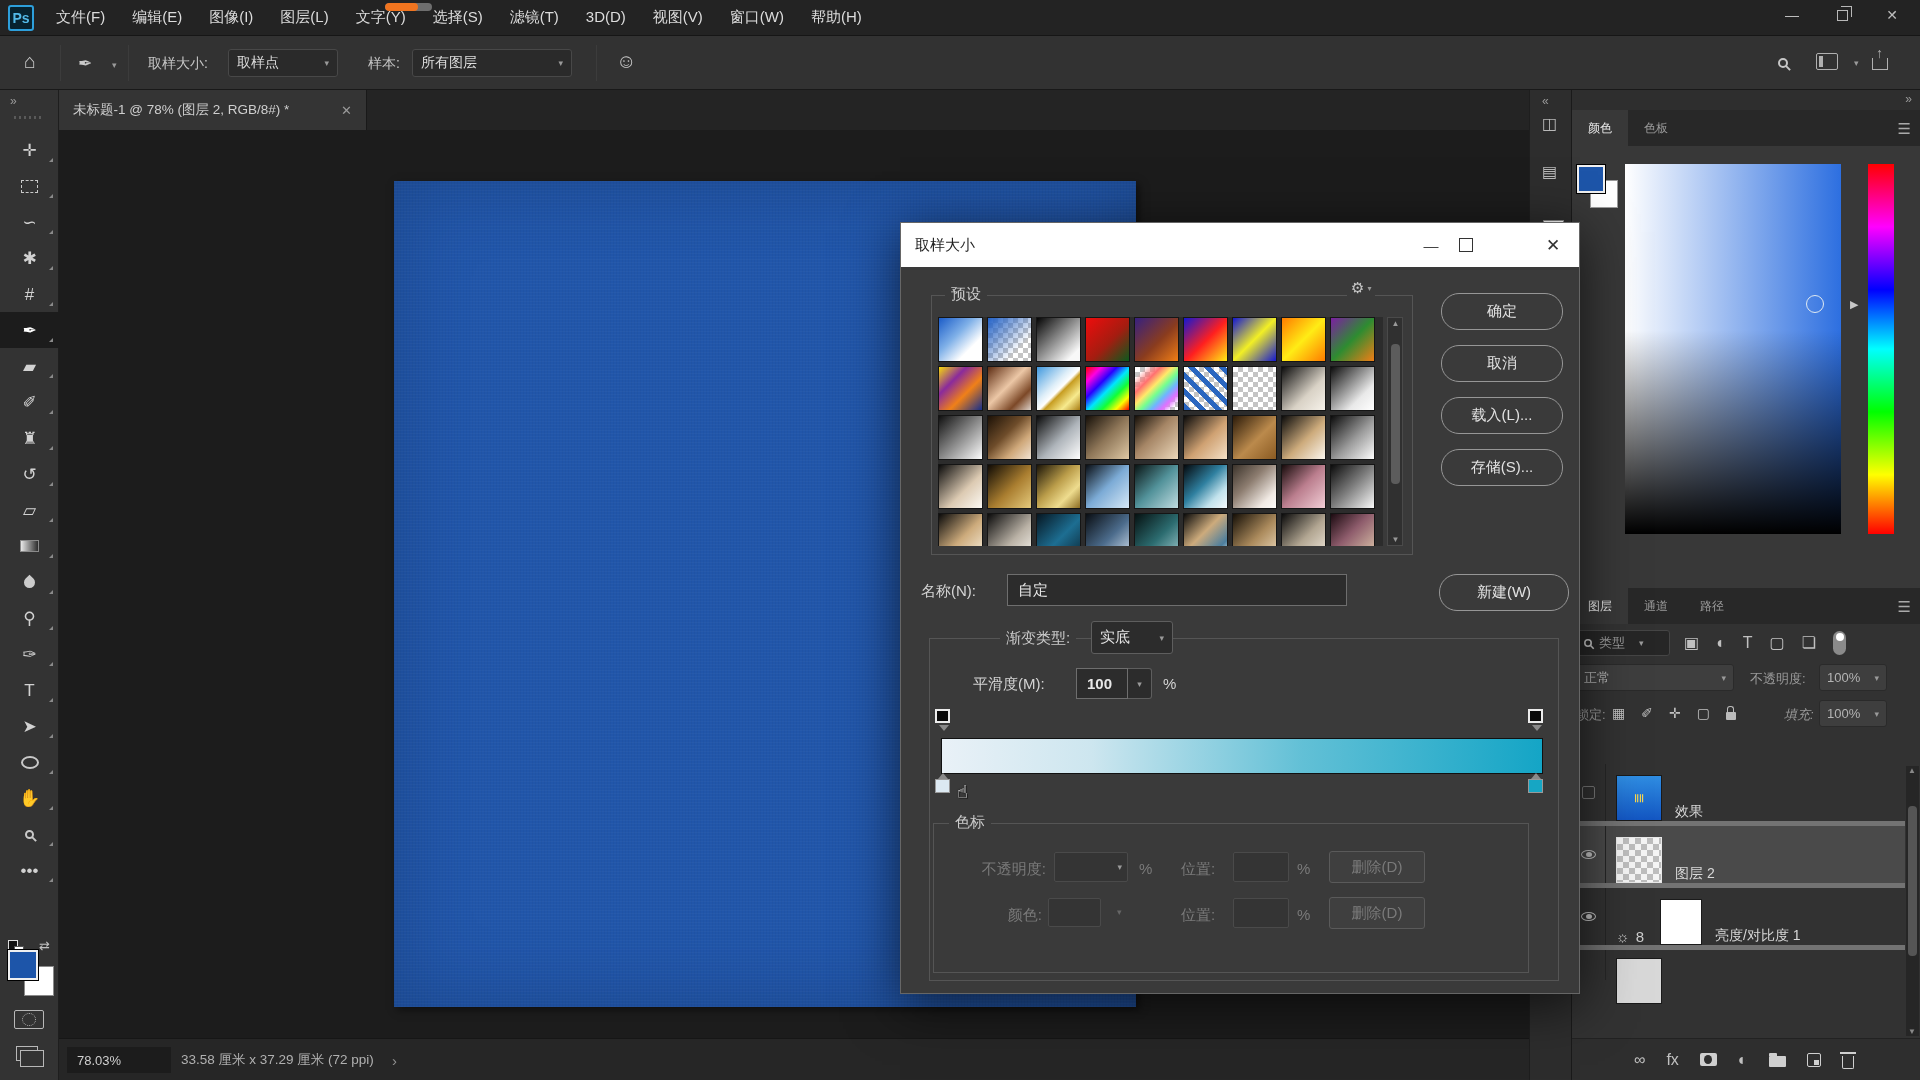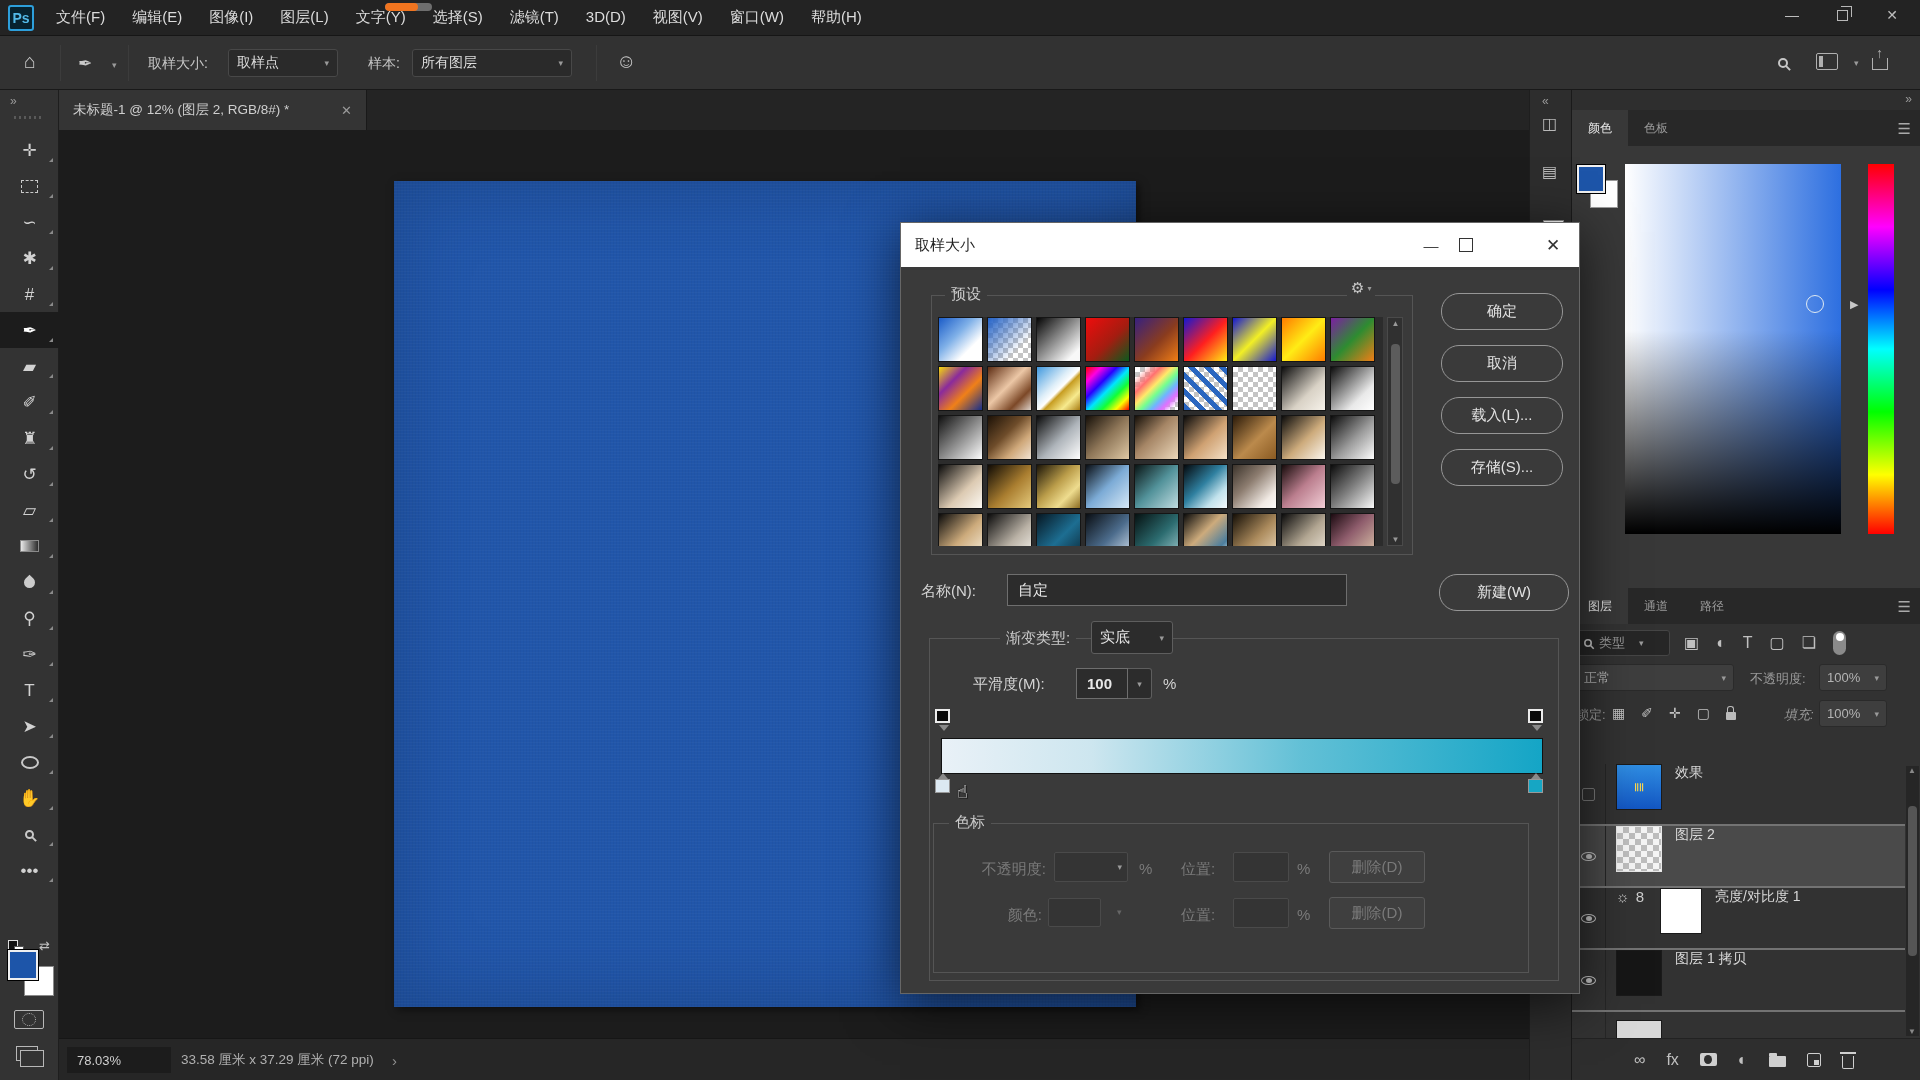--- a/index.html
+++ b/index.html
@@ -117,21 +117,21 @@
   .picon{display:inline-block;}
   .ic-pill{width:13px;height:24px;border-radius:7px;background:#8a8a8a;position:relative;}
   .ic-pill::after{content:"";position:absolute;top:2px;left:2.5px;width:8px;height:8px;border-radius:50%;background:#ffffff;}
   .smalldd{position:absolute;background:#3e3e3e;border:1px solid #2a2a2a;border-radius:3px;height:27px;display:flex;align-items:center;justify-content:space-between;padding:0 7px;font-size:13px;color:#b4b4b4;}
   .lp-label{position:absolute;font-size:13px;color:#9a9a9a;}
   .lockicons{position:absolute;left:40px;top:76px;height:26px;display:flex;align-items:center;gap:16px;}
   .ic-lock{width:10px;height:8px;background:#bbb;border-radius:1px;position:relative;margin-top:6px;}
   .ic-lock::before{content:"";position:absolute;top:-6px;left:1px;width:5px;height:5px;border:1.5px solid #bbb;border-bottom:none;border-radius:3px 3px 0 0;}
 
   .layerlist{position:absolute;left:0;top:140px;width:333px;height:274px;overflow:hidden;}
-  .lrow{height:62px;display:flex;align-items:flex-start;border-bottom:2px solid #737373;position:relative;padding-left:0;}
+  .lrow{height:62px;display:flex;align-items:flex-end;border-bottom:5px solid #737373;position:relative;padding-left:0;}
   .lrow.active{background:#4a4a4a;}
   .lrow.partial{height:30px;align-items:flex-start;border-bottom:none;}
   .lrow.partial .thumb{margin-top:8px;}
   .eyecol{width:34px;height:100%;border-right:1px solid #262626;display:flex;align-items:center;justify-content:center;position:relative;flex:none;}
   .eye{width:15px;height:9px;border:1.5px solid #c6c6c6;border-radius:50%;position:relative;display:inline-block;}
   .eye::after{content:"";position:absolute;inset:1px 3.5px;background:#c6c6c6;border-radius:50%;}
   .well{position:absolute;left:10px;width:13px;height:13px;border:1px solid #7a7a7a;border-radius:2px;}
   .pre{color:#cccccc;font-size:15px;margin-left:10px;letter-spacing:6px;white-space:nowrap;}
   .pre:empty{margin-left:0;letter-spacing:0;}
   .thumb{width:46px;height:46px;margin-left:10px;flex:none;position:relative;border:1px solid #1a1a1a;}
@@ -240,21 +240,21 @@
     <span class="sep" style="left:596px;"></span>
     <span class="abs glyphbtn" style="left:616px;top:14px;font-size:20px;">☺</span>
     <span class="abs" style="left:1778px;top:18px;"><span class="mag"></span></span>
     <span class="abs" style="left:1816px;top:17px;"><span class="ws-icon"></span></span>
     <span class="abs chev" style="left:1846px;top:22px;">▾</span>
     <span class="abs" style="left:1872px;top:20px;"><span class="share-icon"></span></span>
   </div>
 
   <div class="tabbar">
     <div class="doctab">
-      <span class="t">未标题-1 @ 12% (图层 2, RGB/8#) *</span>
+      <span class="t">未标题-1 @ 78% (图层 2, RGB/8#) *</span>
       <span class="x">✕</span>
     </div>
   </div>
 
   <div class="toolbar">
     <span class="tb-collapse">»</span>
     <span class="tb-grip"></span>
     <div class="tools">
 
         <div class="tool">
@@ -525,29 +525,20 @@
             <div class="lrow">
               <span class="eyecol">
                 <span class="eye"></span>
 
               </span>
               <span class="pre">☼8</span>
               <span class="thumb thumb-adjustment"></span>
               <span class="lname">亮度/对比度 1</span>
             </div>
 
-            <div class="lrow">
-              <span class="eyecol">
-                <span class="eye"></span>
-
-              </span>
-              <span class="pre"></span>
-              <span class="thumb thumb-dark"></span>
-              <span class="lname">图层 1 拷贝</span>
-            </div>
 
             <div class="lrow partial">
               <span class="eyecol">
                 <span class="eye" style="visibility: hidden;"></span>
 
               </span>
               <span class="pre"></span>
               <span class="thumb thumb-light"></span>
               <span class="lname"></span>
             </div>

